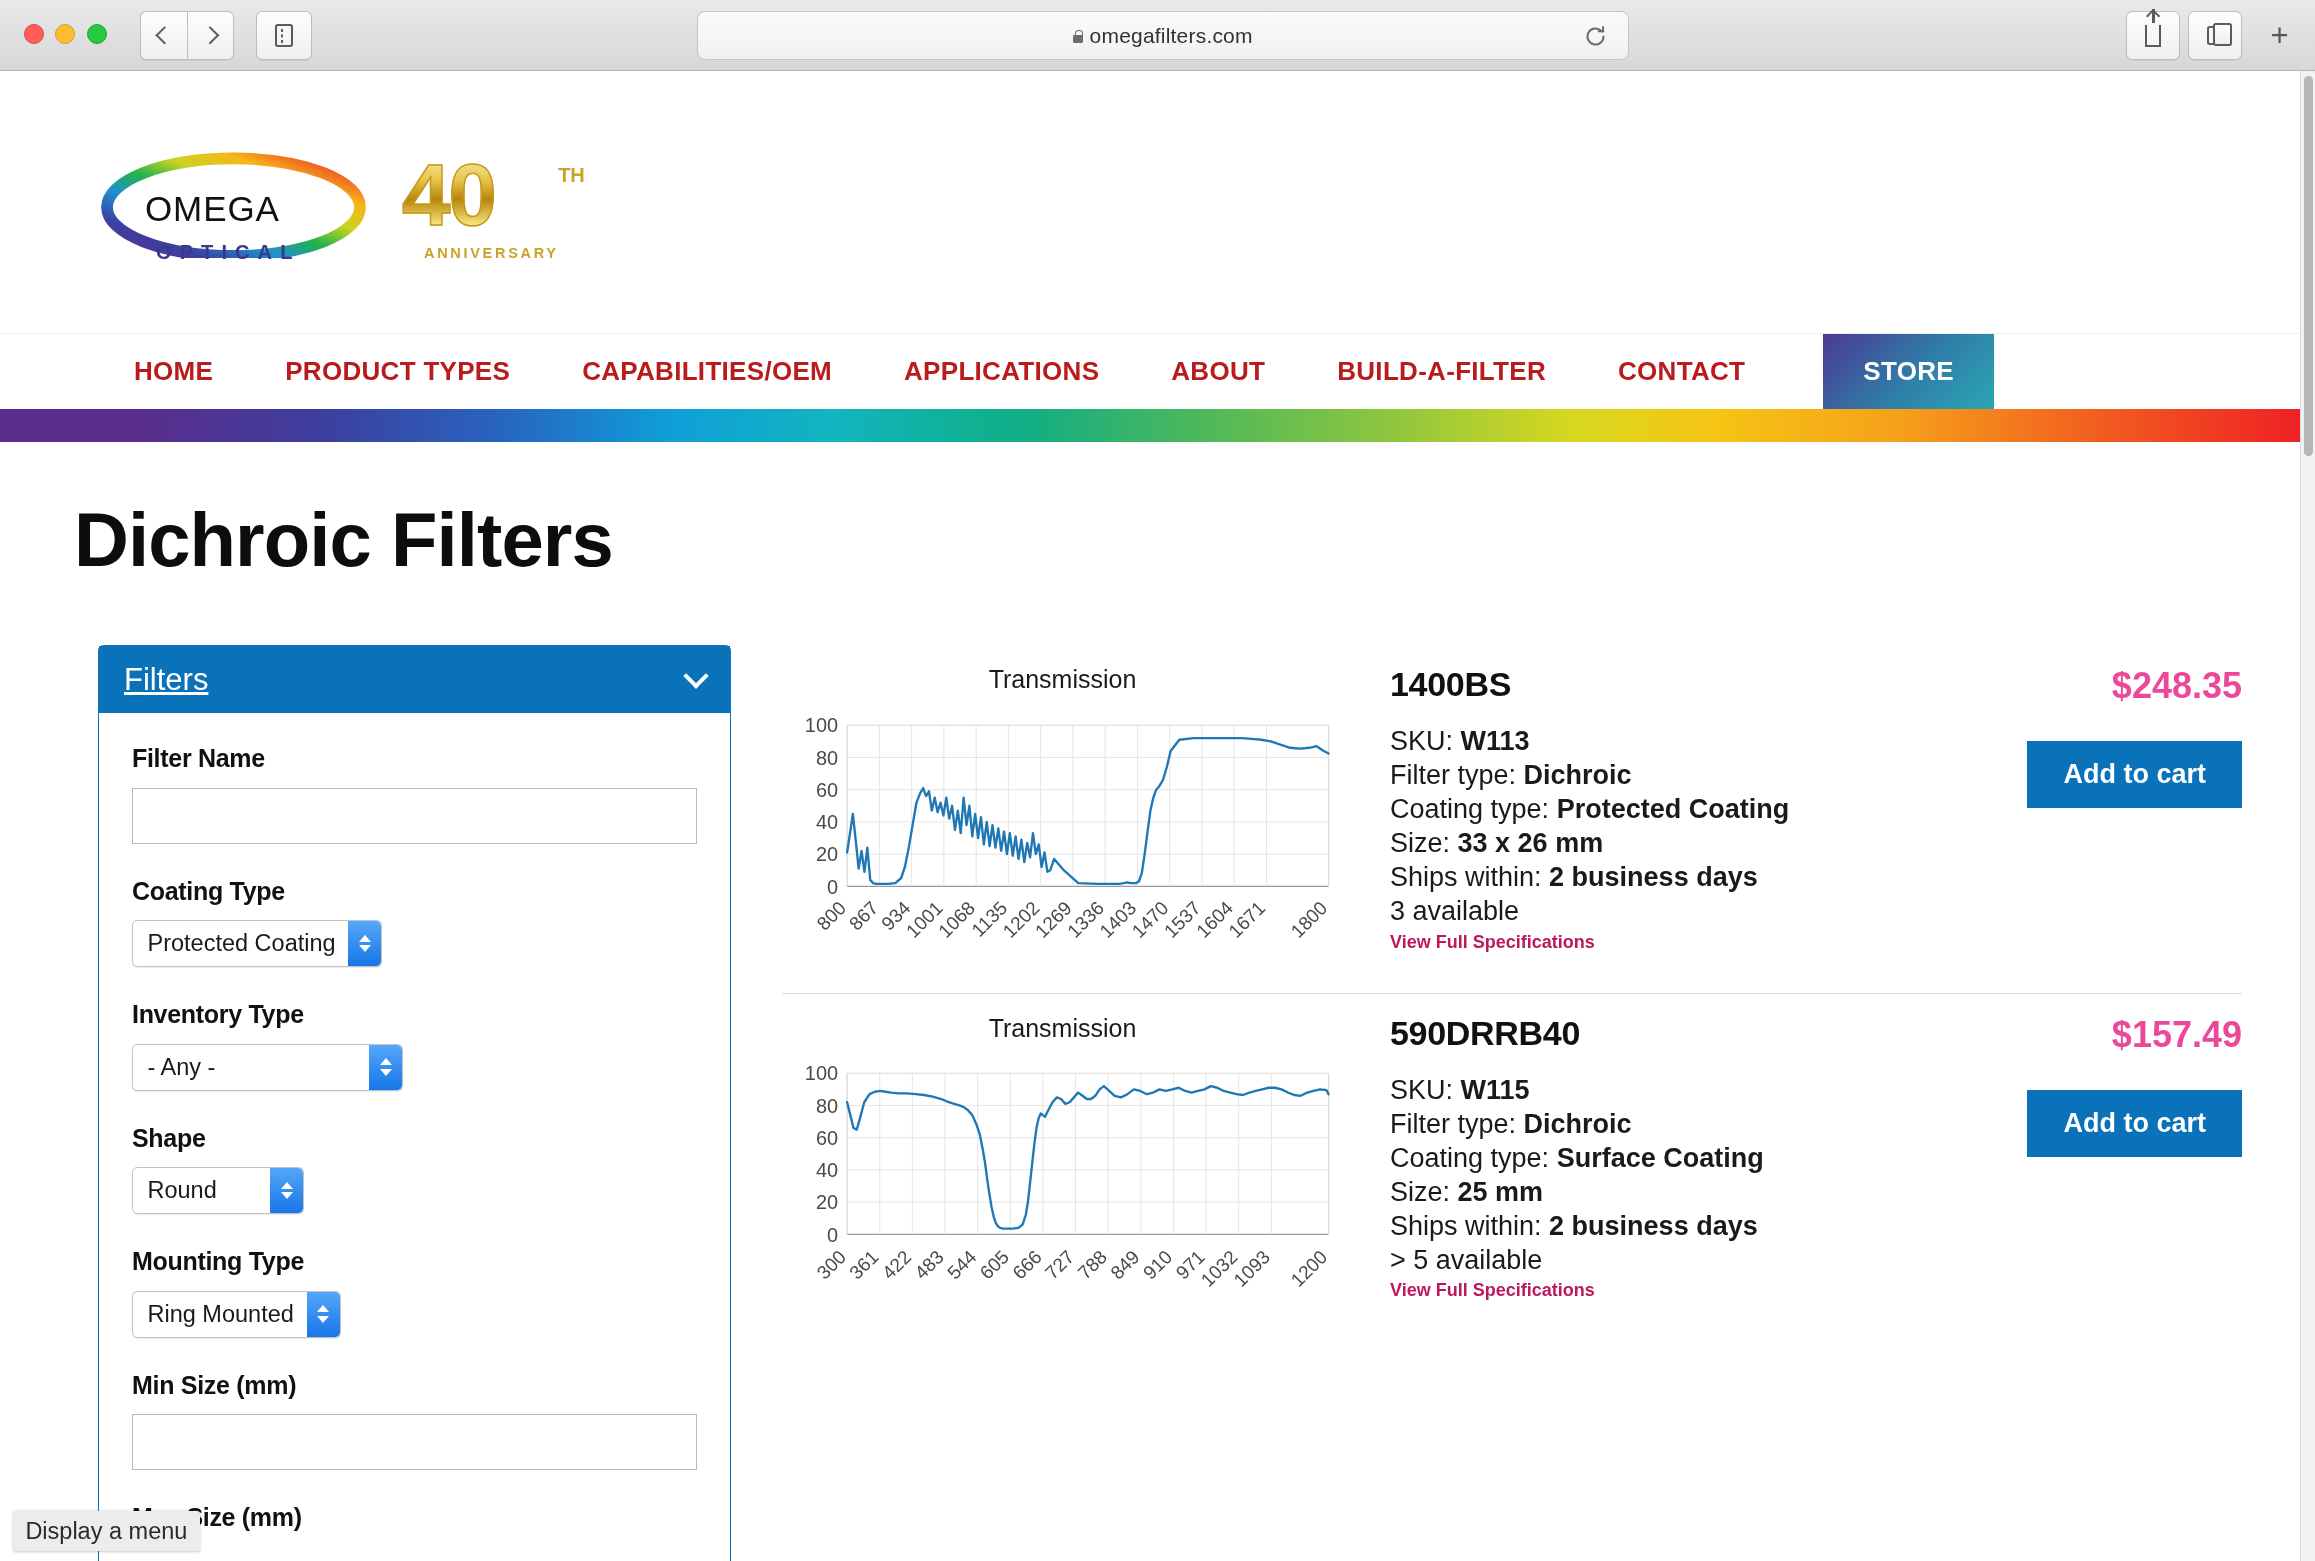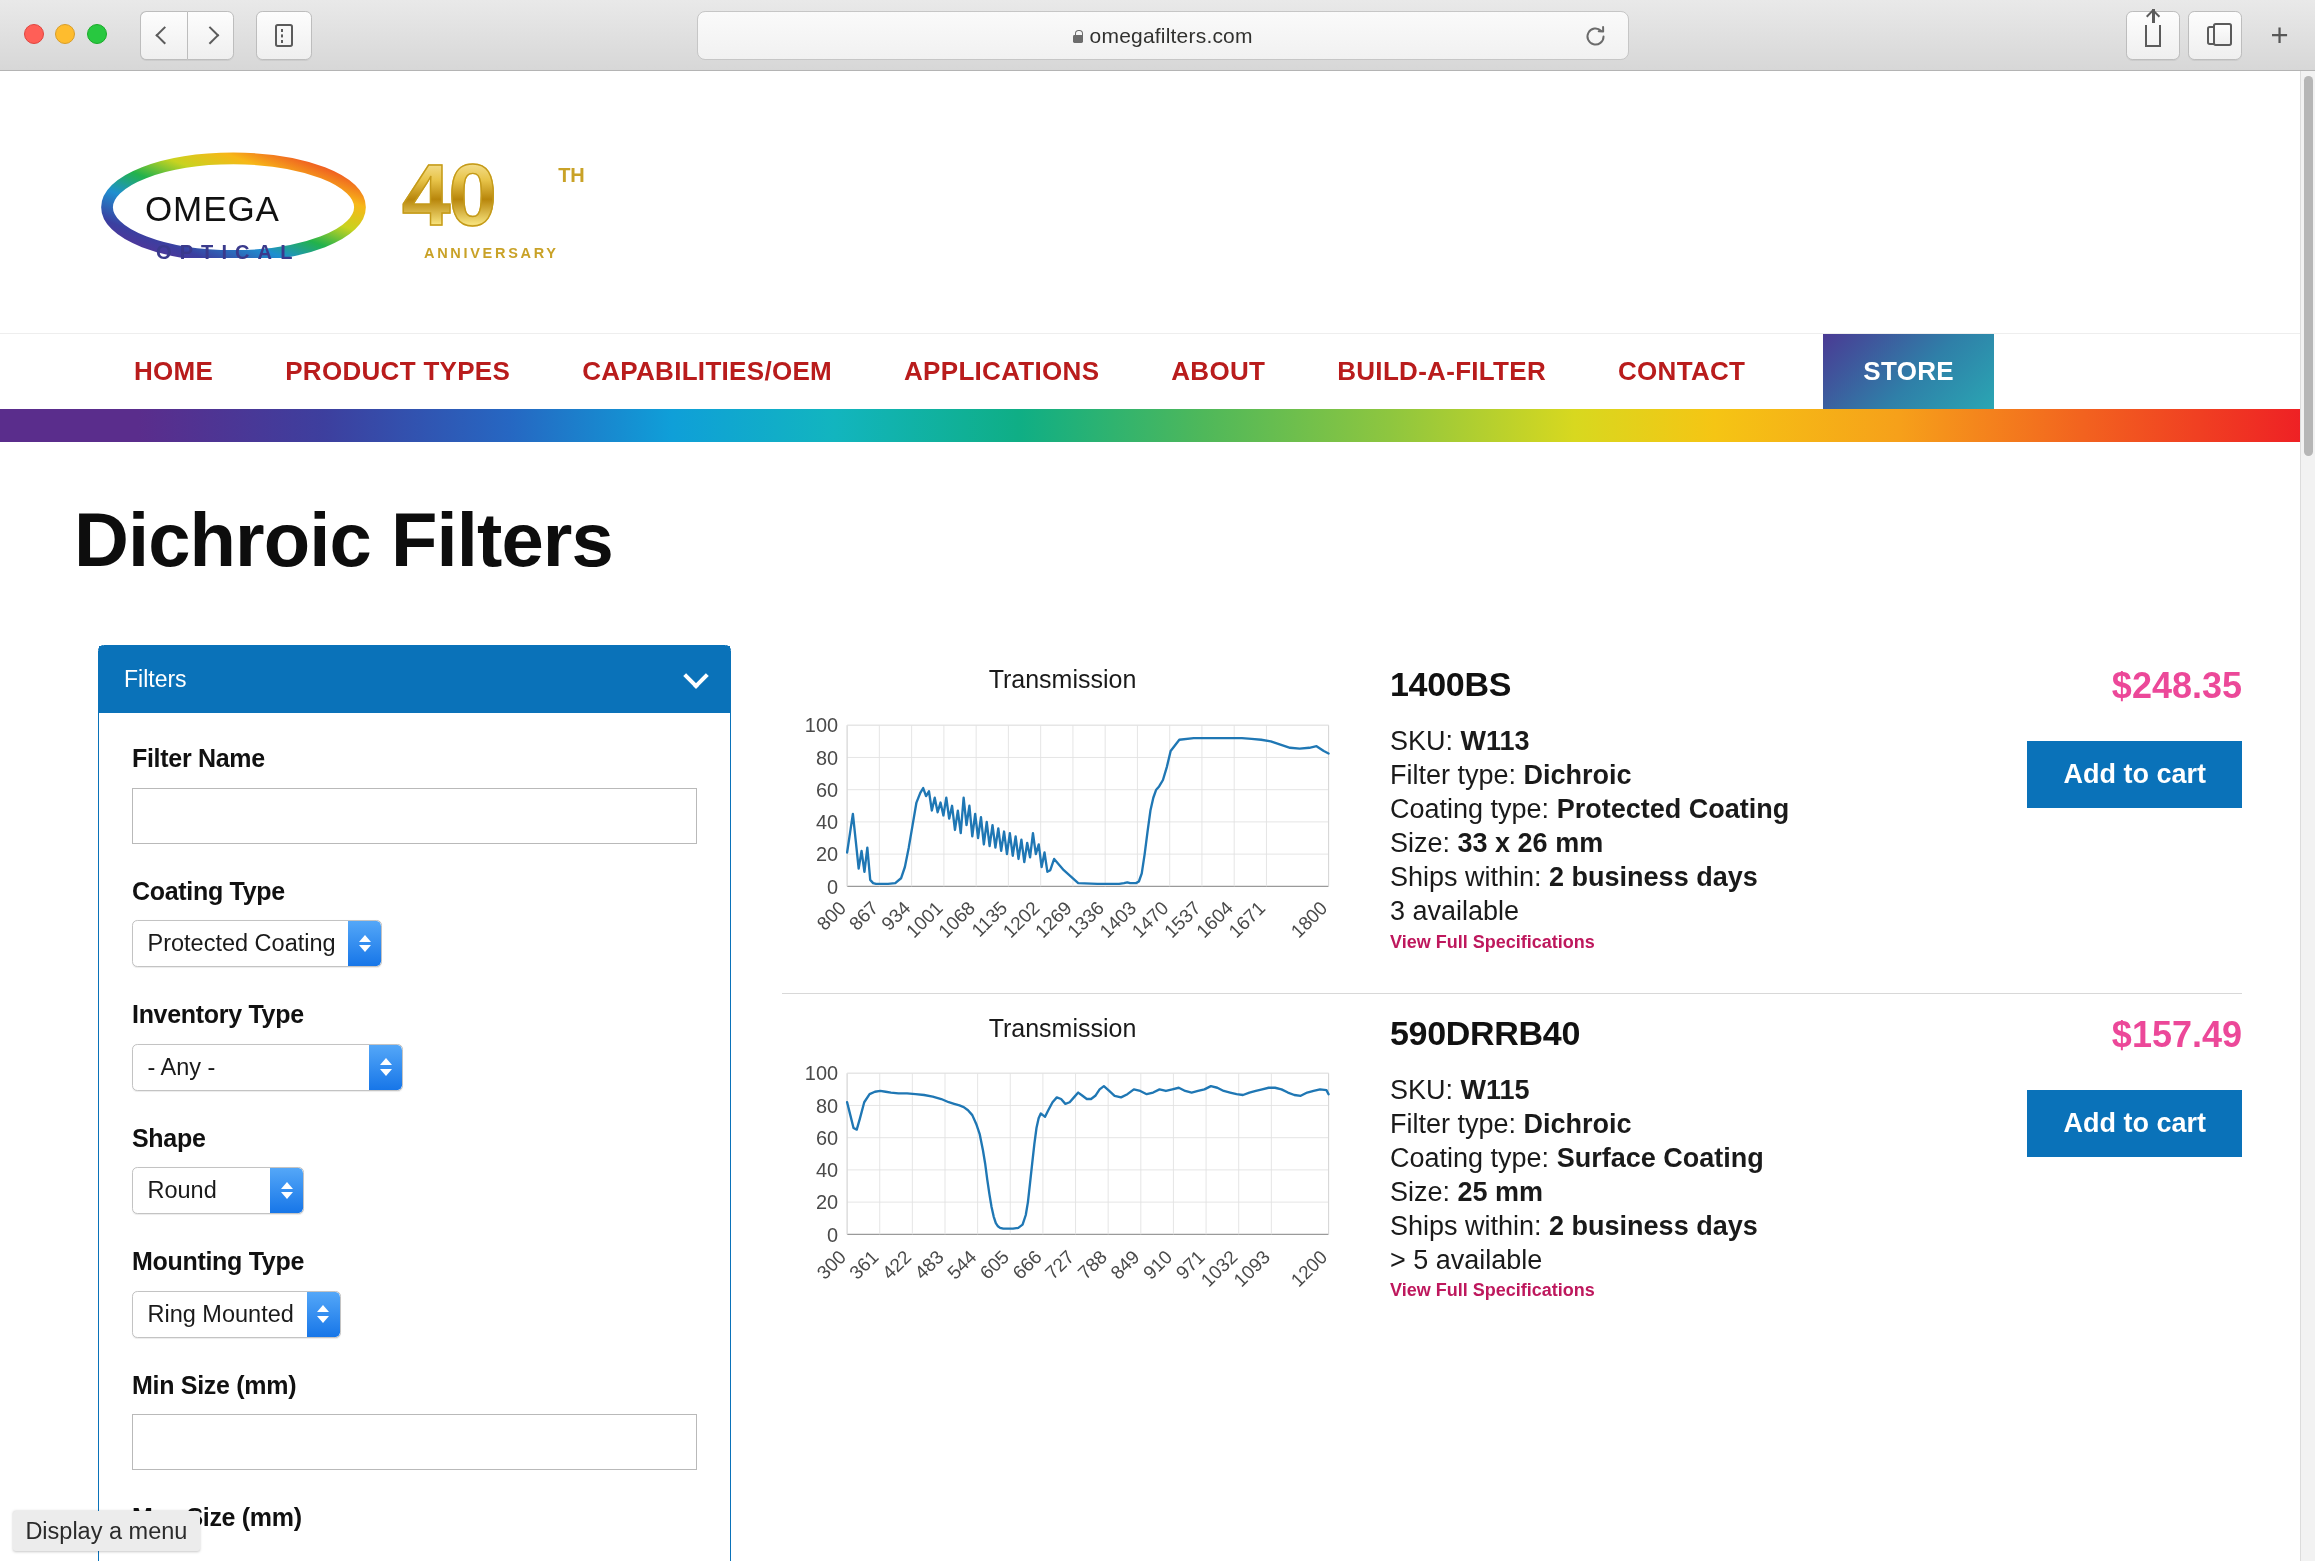--- a/index.html
+++ b/index.html
@@ -183,21 +183,21 @@
   #filters-panel {
     width: 633px; flex: 0 0 633px;
     border: 1.8px solid #0a72b9; border-radius: 5.4px 5.4px 0 0;
     background: #fff; align-self: flex-start;
   }
   #filters-header {
     background: #0a72b9; color: #fff;
     height: 67px; display: flex; align-items: center; justify-content: space-between;
     padding: 0 25px; cursor: pointer;
   }
-  #filters-title { font-size: 23px; font-weight: 400; }
+  #filters-title { font-size: 31px; font-weight: 400; text-decoration: underline; }
   .chev-down {
     width: 18px; height: 18px; border-right: 4.5px solid #fff; border-bottom: 4.5px solid #fff;
     transform: rotate(45deg); margin-top: -7.2px;
   }
   #filters-body { padding: 31px 33px 36px 33px; }
   .field-label {
     font-size: 25px; font-weight: 800; color: #111; margin-bottom: 14.5px;
     font-family: "Liberation Sans", sans-serif; letter-spacing: -0.3px;
   }
   .field-block { margin-bottom: 33px; }

